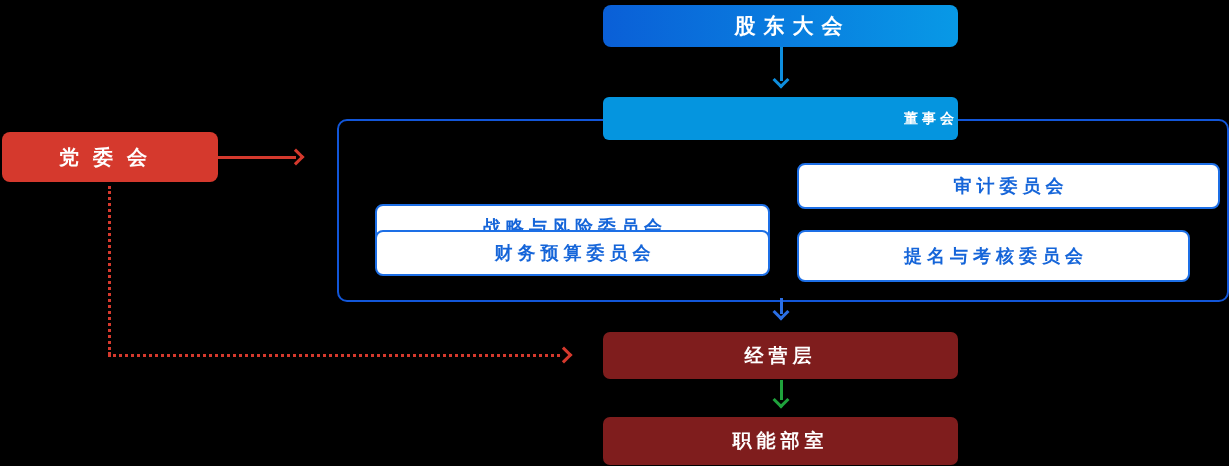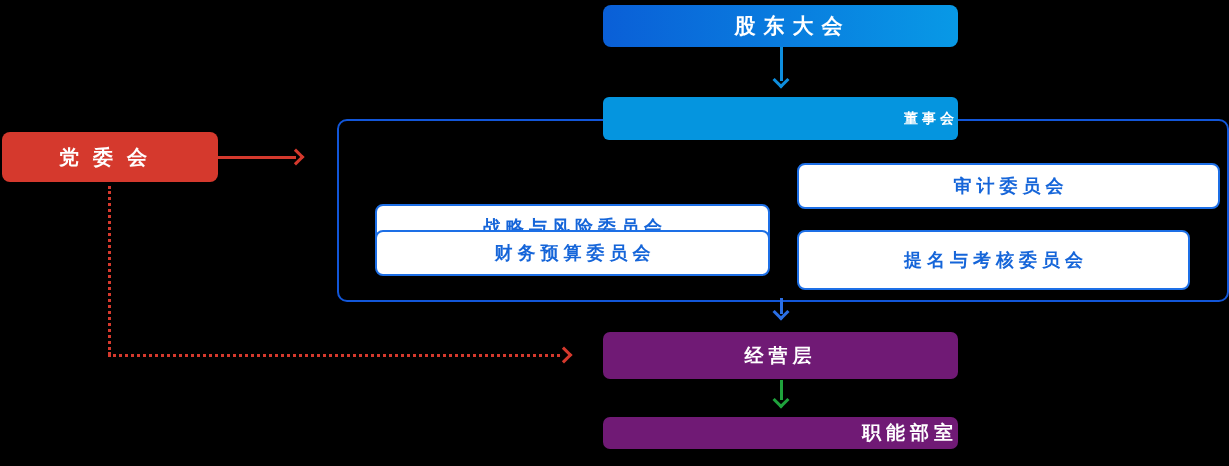--- a/index.html
+++ b/index.html
@@ -24,30 +24,30 @@
     position:absolute;left:337px;top:119px;width:888px;height:179px;
     border:2px solid #1256D8;border-radius:10px;background:transparent;
   }
   .committee{
     background:#FFFFFF;border:2px solid #1D6FE6;border-radius:8px;
     color:#1565D9;font-size:18px;letter-spacing:5px;padding-left:5px;
   }
   .committee-0{left:375px;top:163px;width:395px;height:46px;margin-top:41px;}
   .committee-1{left:797px;top:163px;width:423px;height:46px;}
   .committee-2{left:375px;top:230px;width:395px;height:46px;}
-  .committee-3{left:797px;top:230px;width:393px;height:60px;}
+  .committee-3{left:797px;top:230px;width:393px;height:52px;}
   .node-party{
     left:2px;top:132px;width:216px;height:50px;border-radius:8px;
     background:#D5392D;color:#fff;font-size:20px;letter-spacing:14px;
   }
   .node-green{
-    background:#701a75;color:#fff;font-size:19px;letter-spacing:5px;padding-left:0;border-radius:7px;
+    background:#7f1d1d;color:#fff;font-size:19px;letter-spacing:5px;padding-left:0;border-radius:7px;
   }
   .node-management{left:603px;top:332px;width:355px;height:47px;}
-  .node-departments{left:603px;top:417px;width:355px;height:32px;justify-content:flex-end;}
+  .node-departments{left:603px;top:417px;width:355px;height:48px;}
 
   
   .vline{position:absolute;width:3px;}
   .hline{position:absolute;height:3px;}
   .line-blue-light{background:#0E8EDE;}
   .line-blue-royal{background:#2B6FE5;}
   .line-green{background:#1FA23C;}
   .line-red{background:#D5392D;}
   .dotted-v{position:absolute;width:0;border-left:3px dotted #D5392D;}
   .dotted-h{position:absolute;height:0;border-top:3px dotted #D5392D;}

